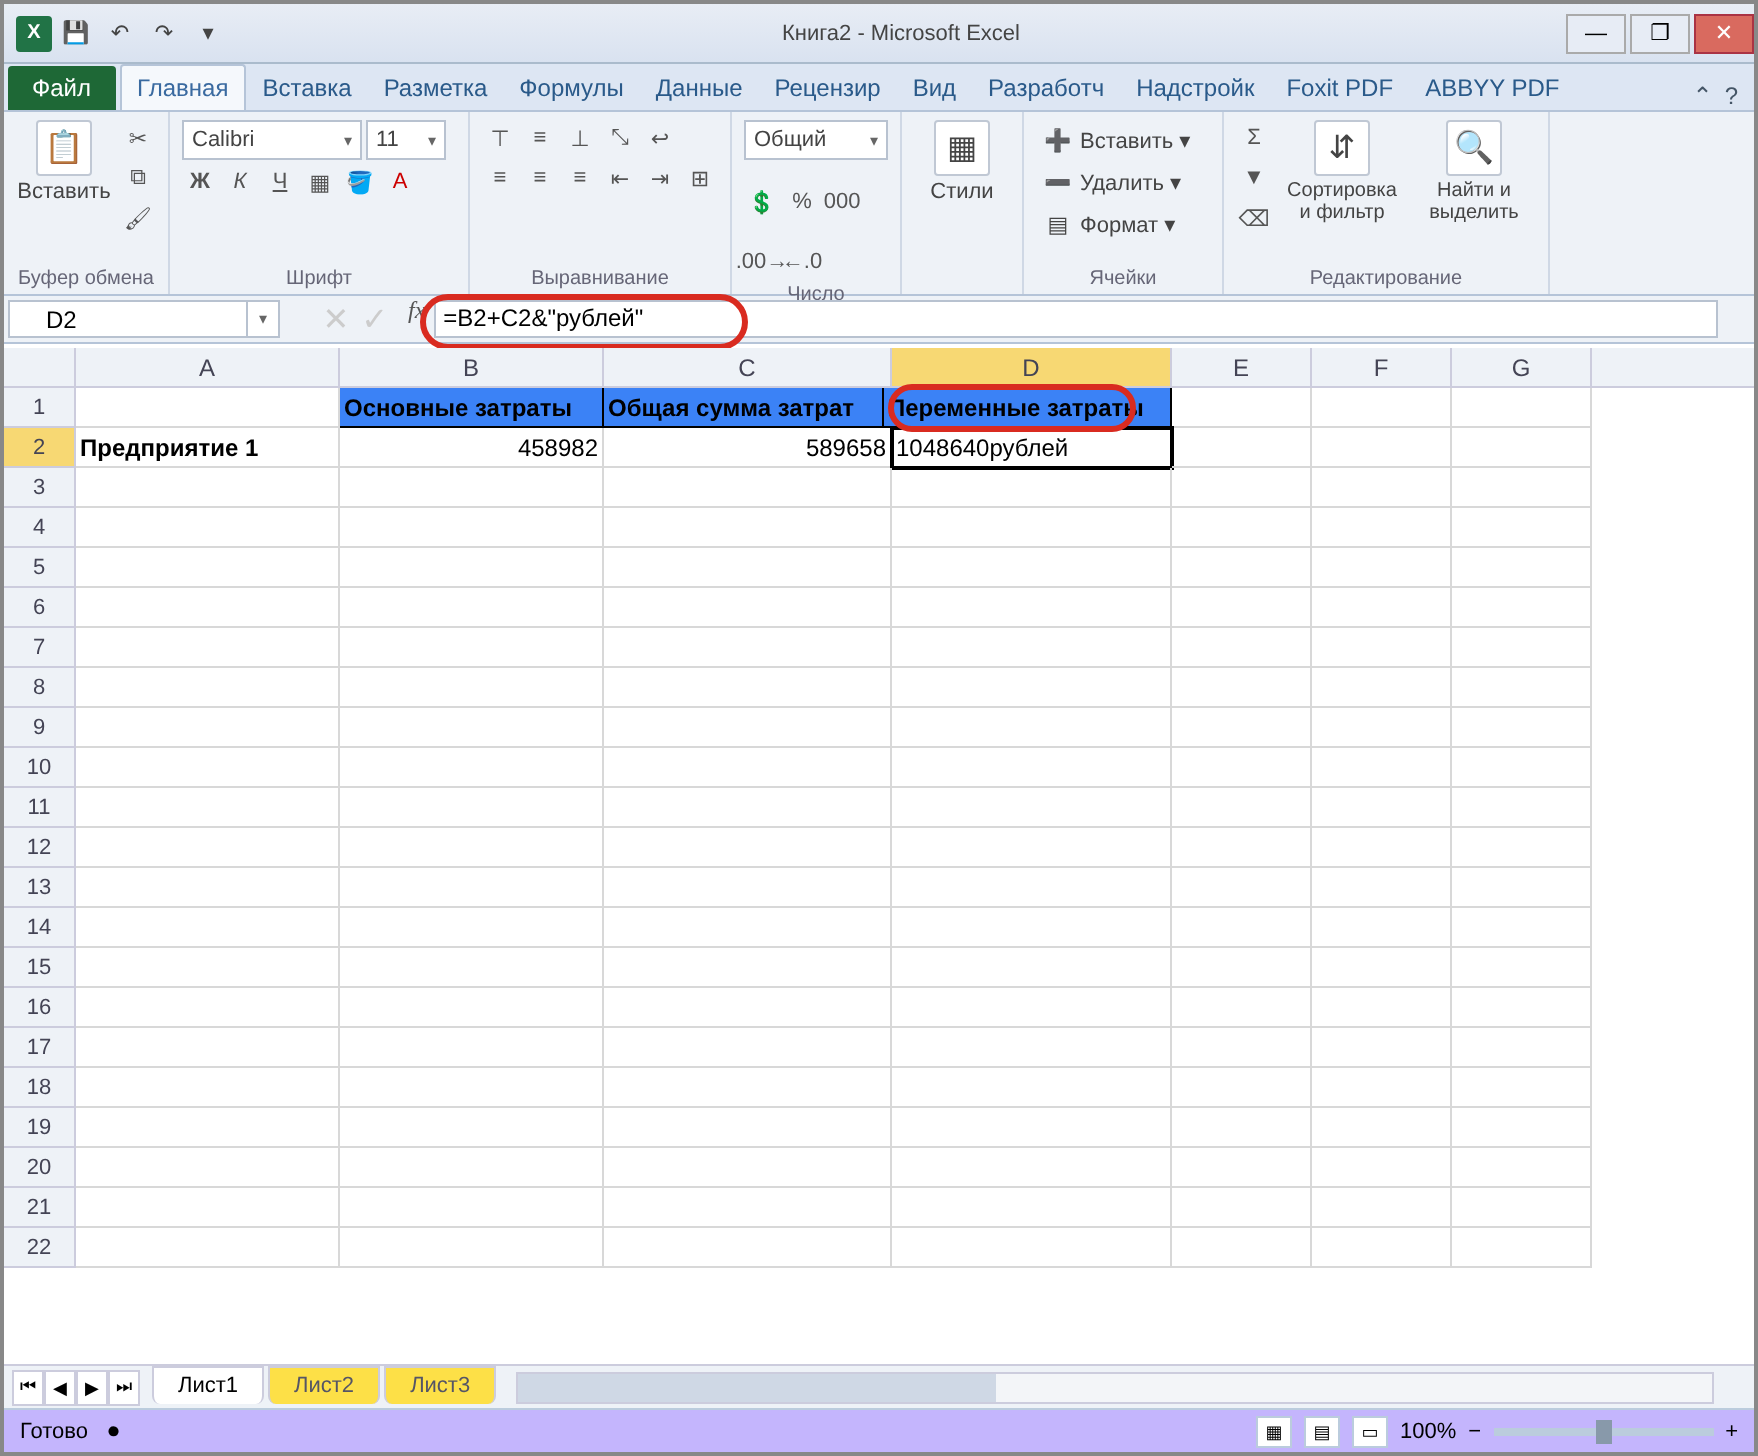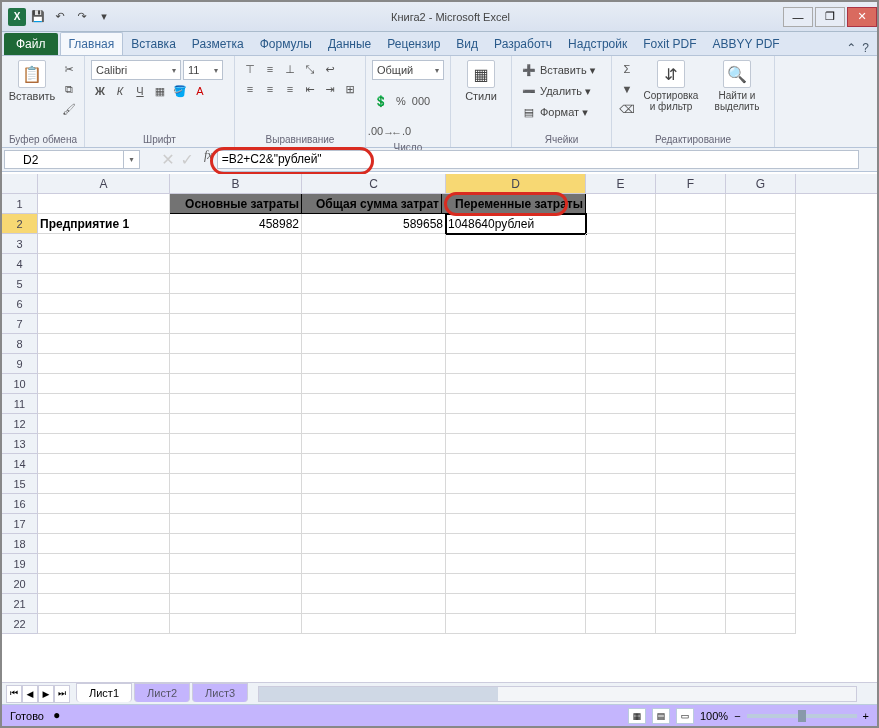--- a/index.html
+++ b/index.html
@@ -51,32 +51,32 @@
 .grid-area { position:absolute; top:172px; left:0; right:0; bottom:44px; overflow:hidden; background:#fff;}
 .col-headers { display:flex; height:20px; background:#eef2f7; border-bottom:1px solid #ccd;}
 .row-head-corner { width:36px; border-right:1px solid #ccd; background:#eef2f7;}
 .col-h { border-right:1px solid #ccd; text-align:center; font-size:12px; color:#445; line-height:20px; cursor:pointer;}
 .col-h.sel { background:#f7d873;}
 .rows { position:relative;}
 .row { display:flex; height:20px;}
 .row-h { width:36px; border-right:1px solid #ccd; border-bottom:1px solid #ccd; background:#eef2f7; text-align:center; font-size:11px; color:#445; line-height:20px; cursor:pointer;}
 .row-h.sel { background:#f7d873;}
 .cell { border-right:1px solid #d8d8d8; border-bottom:1px solid #d8d8d8; font-size:12px; padding:0 2px; line-height:20px; overflow:hidden; white-space:nowrap;}
-.cell.hdr { background:#737373; font-weight:bold; text-align:right; border-color:#000;}
+.cell.hdr { background:#3b82f6; font-weight:bold; text-align:left; border-color:#000;}
 .cell.hdr-side { font-weight:bold; background:#fff; border-bottom:1px solid #d8d8d8;}
 .cell.num { text-align:right;}
 .cell.active { outline:2px solid #000; outline-offset:-1px; background:#fff;}
 .d2-highlight { position:absolute; border:3px solid #d92b20; border-radius:12px; pointer-events:none;}
 
 
 .sheet-tabs { position:absolute; bottom:22px; left:0; right:0; height:22px; background:#eef2f7; border-top:1px solid #ccd; display:flex; align-items:center; font-size:11px;}
 .st-nav { display:flex; gap:0; padding:0 4px;}
 .st-nav .navb { width:16px; height:18px; border:1px solid #ccd; background:#fff; display:flex; align-items:center; justify-content:center; font-size:9px; cursor:pointer;}
 .sheet-tab { padding:3px 12px; background:#fff; border:1px solid #ccd; border-bottom:none; margin-left:2px; cursor:pointer; border-radius:0 0 4px 4px; transform:translateY(-1px);}
-.sheet-tab.inactive { background:#c4b5fd; color:#556;}
+.sheet-tab.inactive { background:#fde047; color:#556;}
 .hscroll { flex:1; margin:0 20px 0 10px; height:16px; border:1px solid #ccd; background:#f3f5f8; position:relative;}
 .hscroll .thumb{ position:absolute; left:0; top:0; bottom:0; width:40%; background:#cfd8e5;}
 
 
 .status { position:absolute; bottom:0; left:0; right:0; height:22px; background:#c4b5fd; border-top:1px solid #bcd; display:flex; align-items:center; font-size:11px; padding:0 8px; gap:10px;}
 .status .zoom { margin-left:auto; display:flex; align-items:center; gap:6px;}
 .zslider { width:110px; height:4px; background:#bcd; position:relative;}
 .zslider .zt { position:absolute; left:50%; top:-4px; width:8px; height:12px; background:#89a; transform:translateX(-50%);}
 .view-btn { width:18px; height:16px; border:1px solid #bcd; background:#fff; cursor:pointer; display:inline-flex; align-items:center; justify-content:center; font-size:9px;}
 

